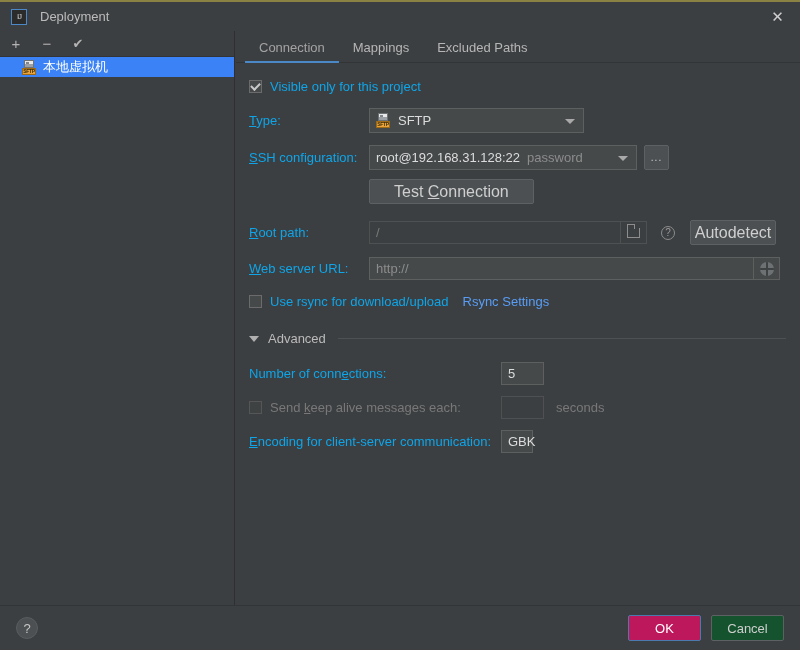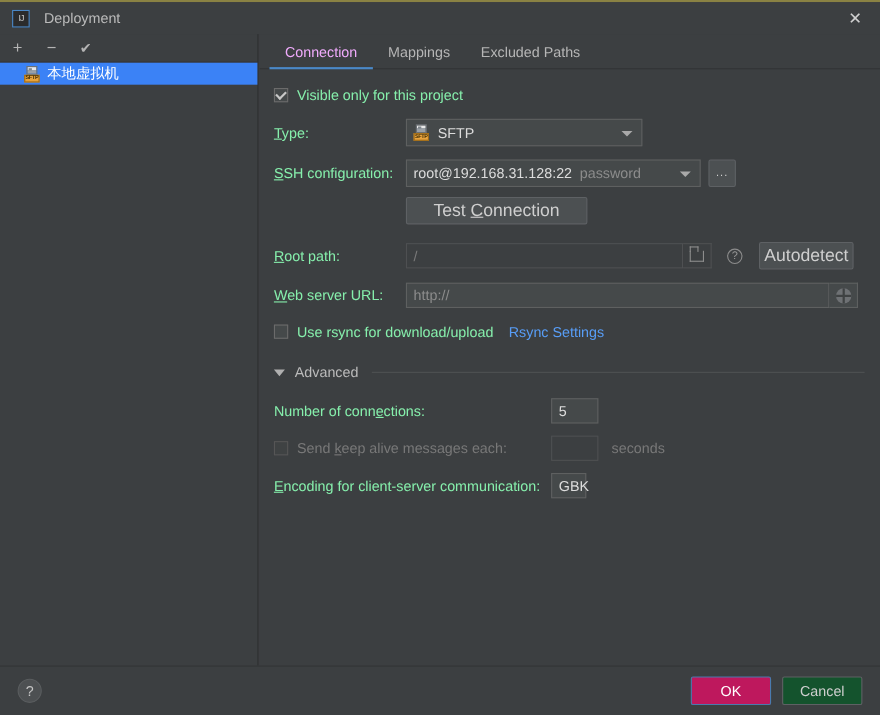--- a/index.html
+++ b/index.html
@@ -128,35 +128,35 @@
     padding-left: 9px;
     border-bottom: 1px solid #323436;
   }
   .tab {
     font-size: 13px;
     color: #b6b6b6;
     padding: 0 14px 7px 14px;
     cursor: pointer;
     position: relative;
   }
-  .tab.active { color: #f0abfc; }
+  .tab.active { color: #a3a3a3; }
   .tab.active::after {
     content: "";
     position: absolute; left: 0; right: 0; bottom: -1px;
     height: 2px; background: #4a88c7;
   }
 
   .form { padding: 16px 14px 0 13px; position: relative; }
 
   .row {
     display: flex; align-items: center;
     margin-bottom: 12px;
   }
   .lbl {
-    font-size: 13px; color: #86efac;
+    font-size: 13px; color: #0ea5e9;
     white-space: nowrap;
   }
   .lbl.dim { color: #787878; }
   .mn { text-decoration: underline; }
 
   
   .cb {
     width: 13px; height: 13px;
     border: 1px solid #6b6b6b;
     background: #45494a;

